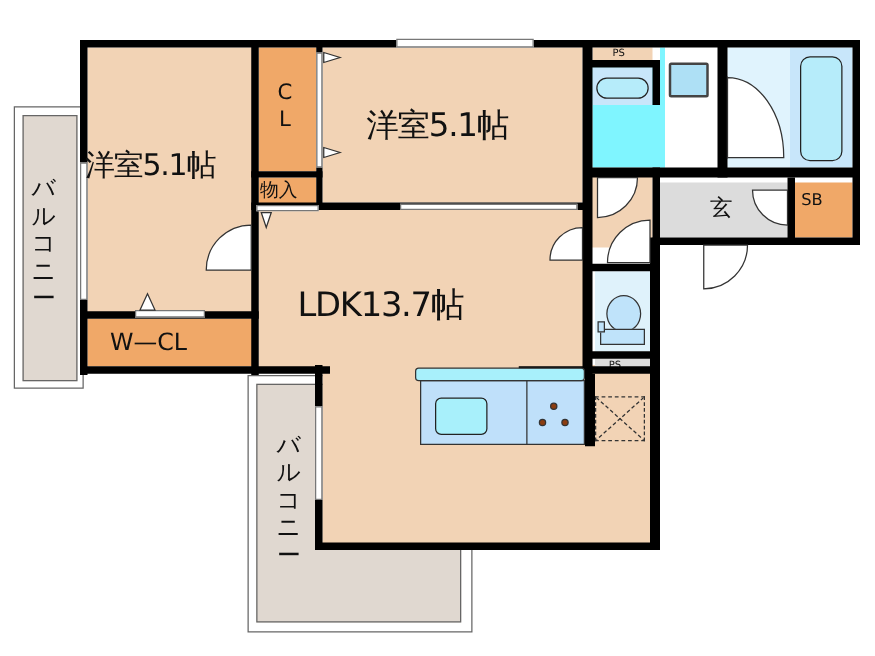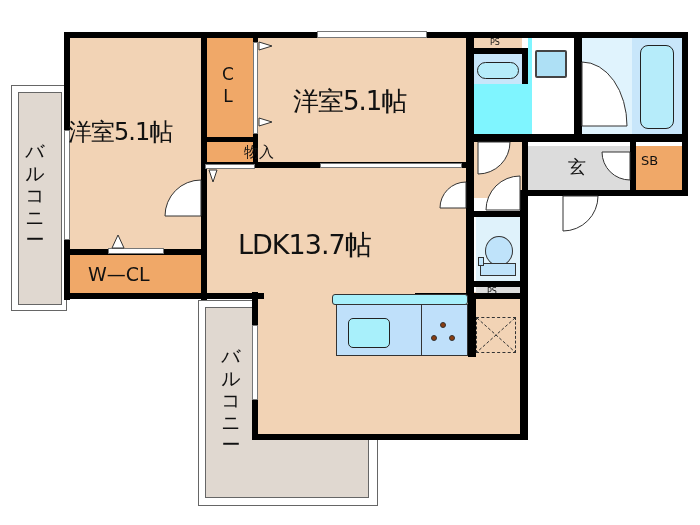--- a/index.html
+++ b/index.html
@@ -164,14 +164,14 @@
   <path d="M563,196 L598,196 A35,35 0 0 1 563,231 Z" fill="#fff" stroke="#333"></path>
 </svg>
 
 <div class="room-lbl" style="left:68px;top:120px;font-size:24px;letter-spacing:-1px;">洋室5.1帖</div>
 <div class="room-lbl" style="left:293px;top:88px;font-size:26px;letter-spacing:-1px;">洋室5.1帖</div>
 <div class="room-lbl" style="left:238px;top:231px;font-size:27px;letter-spacing:-1px;">LDK13.7帖</div>
 <div class="room-lbl" style="left:222px;top:63px;font-size:17px;text-align:center;line-height:22px;">
   <div>C</div>
   <div>L</div>
 </div>
-<div class="room-lbl" style="left:208px;top:145px;font-size:15px;margin-left:36px;">物入</div>
+<div class="room-lbl" style="left:208px;top:145px;font-size:15px;">物入</div>
 <div class="room-lbl" style="left:88px;top:265px;font-size:19px;">W—CL</div>
 
 </body></html>

